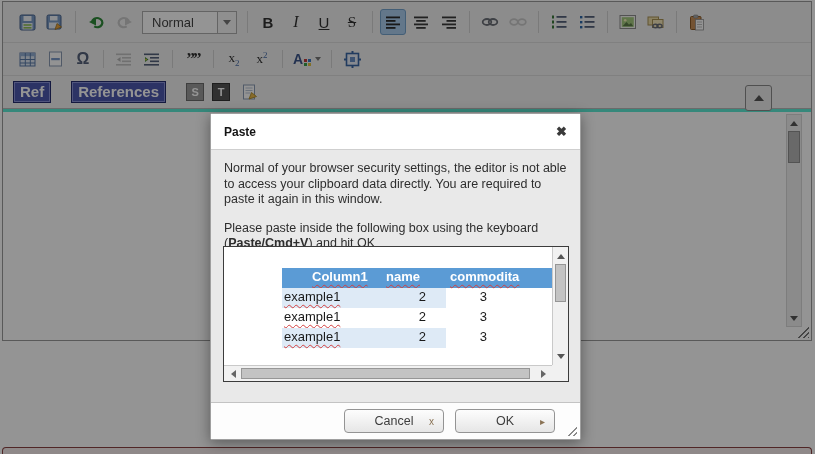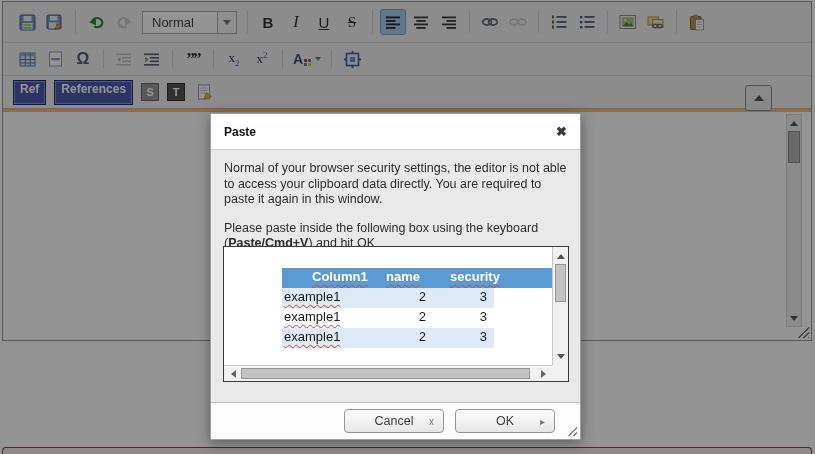--- a/index.html
+++ b/index.html
@@ -7,21 +7,21 @@
   body {
     position: relative;
     font-family: "Liberation Sans", sans-serif;
     background: #fff;
     overflow: hidden;
   }
 
   
   .editor {
     position: absolute; left:2px; top:1px; width:810px; height:340px;
-    border:1px solid #9a9a9a; background:#fdba74;
+    border:1px solid #9a9a9a; background:#5eead4;
   }
   .toolbar { background:#f2f2f2; }
   .tb-row { display:flex; align-items:center; padding:0 10px; position:relative; }
   .row1 { height:41px; border-bottom:1px solid #dcdcdc; }
   .row2 { height:33px; border-bottom:1px solid #dcdcdc; }
   .row3 { height:33px; border-bottom:1px solid #b9b9b9; }
   .tbtn {
     min-width:26px; height:26px; display:flex; align-items:center; justify-content:center;
     border-radius:3px; margin:0 1px; border:1px solid transparent; cursor:pointer;
   }
@@ -50,21 +50,21 @@
   }
   .tri-down { width:0; height:0; border-left:4px solid transparent; border-right:4px solid transparent; border-top:5px solid #777; }
   .tri-up   { width:0; height:0; border-left:5px solid transparent; border-right:5px solid transparent; border-bottom:6px solid #555; }
   .tri-up-sm{ width:0; height:0; border-left:4px solid transparent; border-right:4px solid transparent; border-bottom:5px solid #555; }
   .tri-dn-sm{ width:0; height:0; border-left:4px solid transparent; border-right:4px solid transparent; border-top:5px solid #555; }
   .tri-l-sm { width:0; height:0; border-top:4px solid transparent; border-bottom:4px solid transparent; border-right:5px solid #666; }
   .tri-r-sm { width:0; height:0; border-top:4px solid transparent; border-bottom:4px solid transparent; border-left:5px solid #666; }
 
   .ref-btn {
     background:#4d59ae; border:1px solid #242c6e; box-shadow: inset 0 0 0 1px #8a93d8;
-    color:#fff; font-weight:bold; font-size:12px; padding:1px 6px 8px; margin-right:8px; cursor:pointer;
+    color:#fff; font-weight:bold; font-size:15px; padding:1px 6px 2px; margin-right:20px; cursor:pointer;
   }
   .style-btn {
     color:#fff; font-weight:bold; font-size:11px; width:18px; height:18px;
     display:flex; align-items:center; justify-content:center; margin-right:8px; cursor:pointer;
   }
   .style-s { background:#999; border:1px solid #6b6b6b; }
   .style-t { background:#555; border:1px solid #333; }
 
   .collapse-btn {
     position:absolute; top:83px; right:39px; width:27px; height:26px;
@@ -117,21 +117,21 @@
 
   .paste-box {
     position:absolute; left:12px; top:132px; width:346px; height:136px;
     background:#fff; border:1px solid #3c3c3c;
   }
   .paste-content { position:absolute; left:0; top:0; right:16px; bottom:16px; overflow:hidden; cursor:text; }
   .paste-table { position:absolute; left:58px; top:21px; font-size:13px; color:#1a1a1a; }
   .pt-header { position:relative; width:270px; height:20px; background:#5b9bd5; color:#fff; font-weight:bold; }
   .pt-header span { position:absolute; top:1px;margin-left:28px; }
   .h-c1 { left:2px; } .h-c2 { left:76px; } .h-c3 { left:140px; }
-  .pt-row { position:relative; width:212px; height:20px; }
+  .pt-row { position:relative; width:164px; height:20px; }
   .pt-row.band { background:#deeaf6; }
   .pt-row .c1 { position:absolute; left:2px; top:1px; }
   .pt-row .c2 { position:absolute; left:0; top:1px; width:144px; text-align:right; }
   .pt-row .c3 { position:absolute; left:0; top:1px; width:205px; text-align:right; }
   .sp { text-decoration: underline wavy #d23f3f; text-decoration-thickness:1px; text-underline-offset:3px; }
 
   .pb-vscroll {
     position:absolute; top:0; right:0; width:16px; bottom:16px;
     background:#f1f1f1; border-left:1px solid #c9c9c9;
   }
@@ -467,21 +467,21 @@
     <p>Normal of your browser security settings, the editor is not able to access your clipboard data directly. You are required to paste it again in this window.</p>
     <p><span>Please paste inside the following box using the keyboard (</span><b>Paste/Cmd+V</b><span>) and hit OK</span></p>
   </div>
 
   <div class="paste-box">
     <div class="paste-content">
       <div class="paste-table">
         <div class="pt-header">
           <span class="h-c1 sp">Column1</span>
           <span class="h-c2 sp">name</span>
-          <span class="h-c3 sp">security</span>
+          <span class="h-c3 sp">commodita</span>
         </div>
         <div class="pt-row band">
           <span class="c1 sp">example1</span>
           <span class="c2">2</span>
           <span class="c3">3</span>
         </div>
         <div class="pt-row">
           <span class="c1 sp">example1</span>
           <span class="c2">2</span>
           <span class="c3">3</span>

